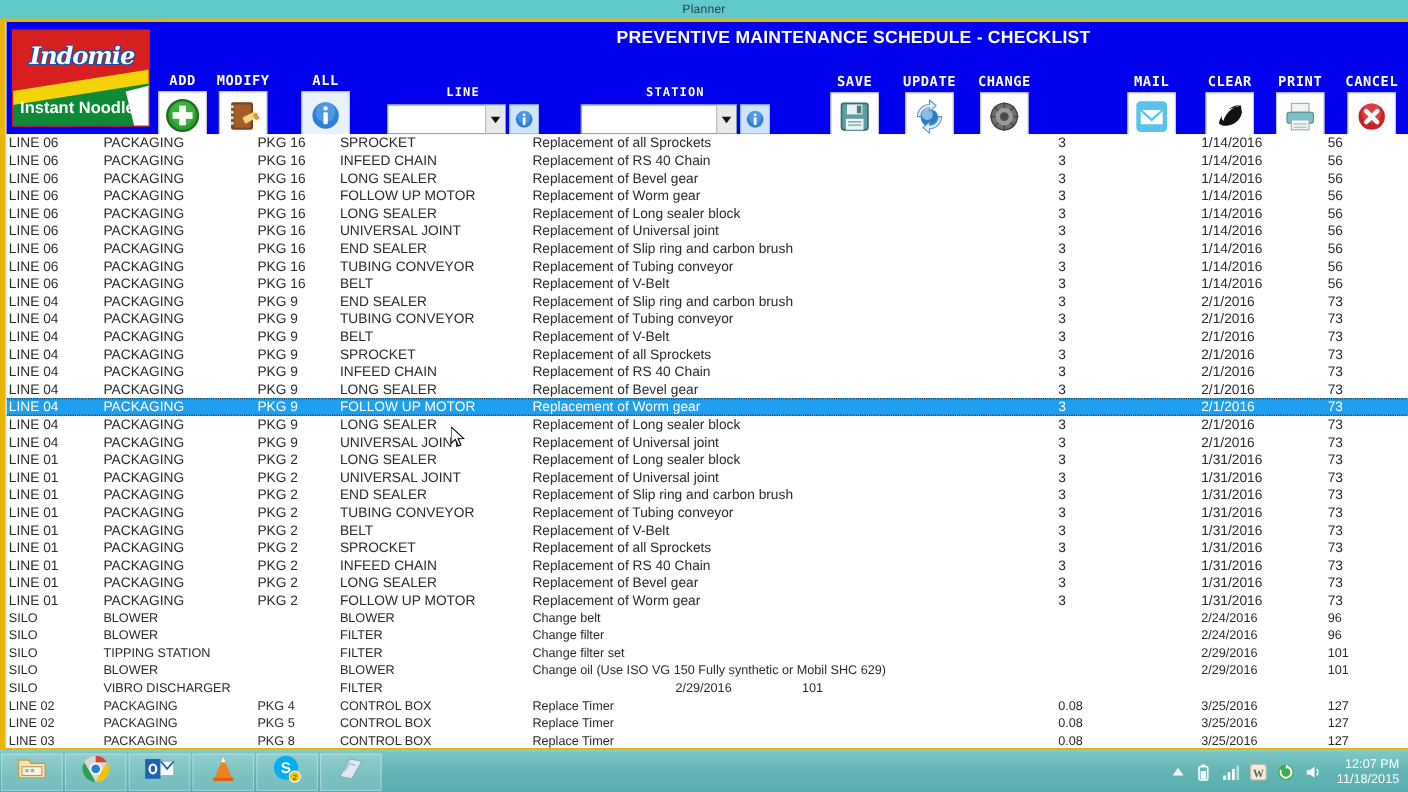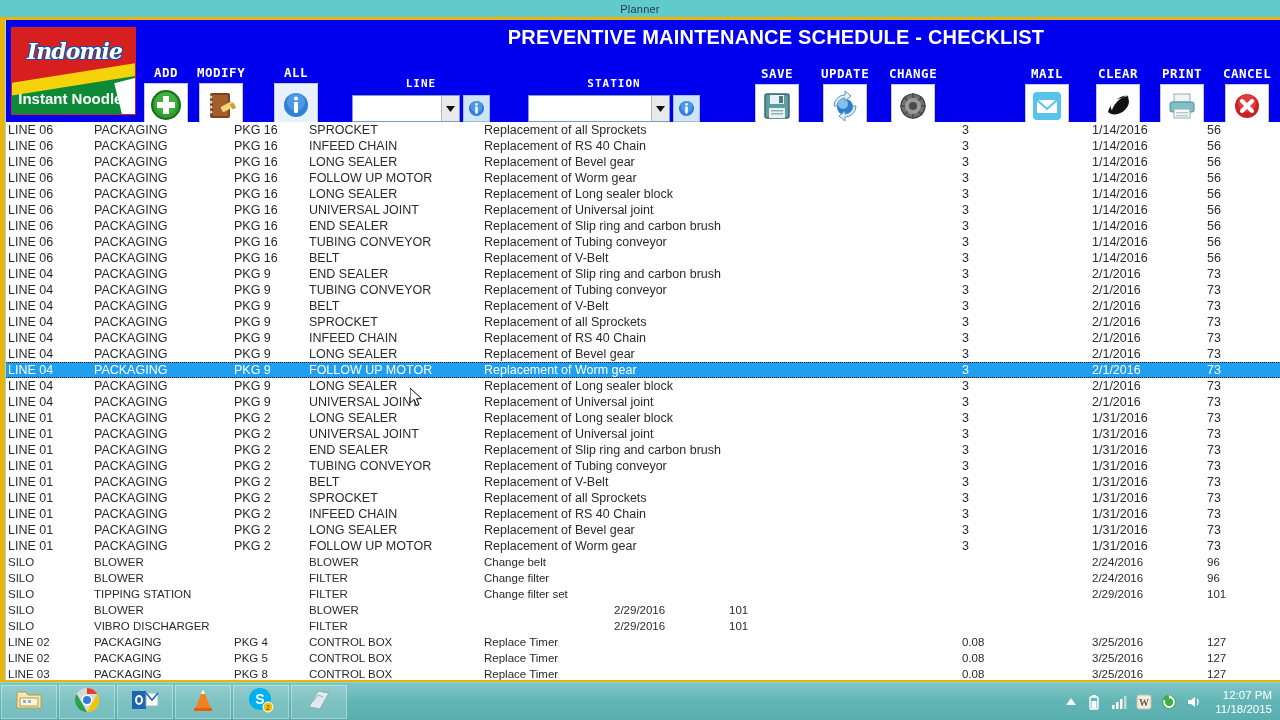--- a/index.html
+++ b/index.html
@@ -28,21 +28,21 @@
     background: #ffffff; border-left: 1px solid #9fdede;
   }
 
   
   .header-band {
     position: absolute; left: 0; top: 0; width: 1275px; height: 102px;
     background: #0000ee;
   }
   .app-title {
     position: absolute; left: 420px; top: 6px; width: 700px;
-    text-align: center; color: #ffffff; font-weight: bold; font-size: 20px;
+    text-align: center; color: #ffffff; font-weight: bold; font-size: 16px;
     letter-spacing: .2px;
   }
 
   
   .logo {
     position: absolute; left: 5px; top: 7px; width: 125px; height: 88px;
     background: #d81f1f; overflow: hidden; border: 1px solid #d81f1f;
   }
   .logo .band-y {
     position: absolute; left: -12px; top: 44px; width: 160px; height: 16px;
@@ -700,20 +700,21 @@
               <div class="c-qty"></div>
               <div class="c-date">2/29/2016</div>
               <div class="c-num">101</div>
               <div class="c-extra"></div>
             </div>
             <div class="row small">
               <div class="c-line">SILO</div>
               <div class="c-section">BLOWER</div>
               <div class="c-pkg"></div>
               <div class="c-part">BLOWER</div>
+              <div class="c-desc">Change oil (Use ISO VG 150 Fully synthetic or Mobil SHC 629)</div>
               <div class="c-qty"></div>
               <div class="c-date">2/29/2016</div>
               <div class="c-num">101</div>
               <div class="c-extra"></div>
             </div>
             <div class="row small">
               <div class="c-line">SILO</div>
               <div class="c-section">VIBRO DISCHARGER</div>
               <div class="c-pkg"></div>
               <div class="c-part">FILTER</div>

